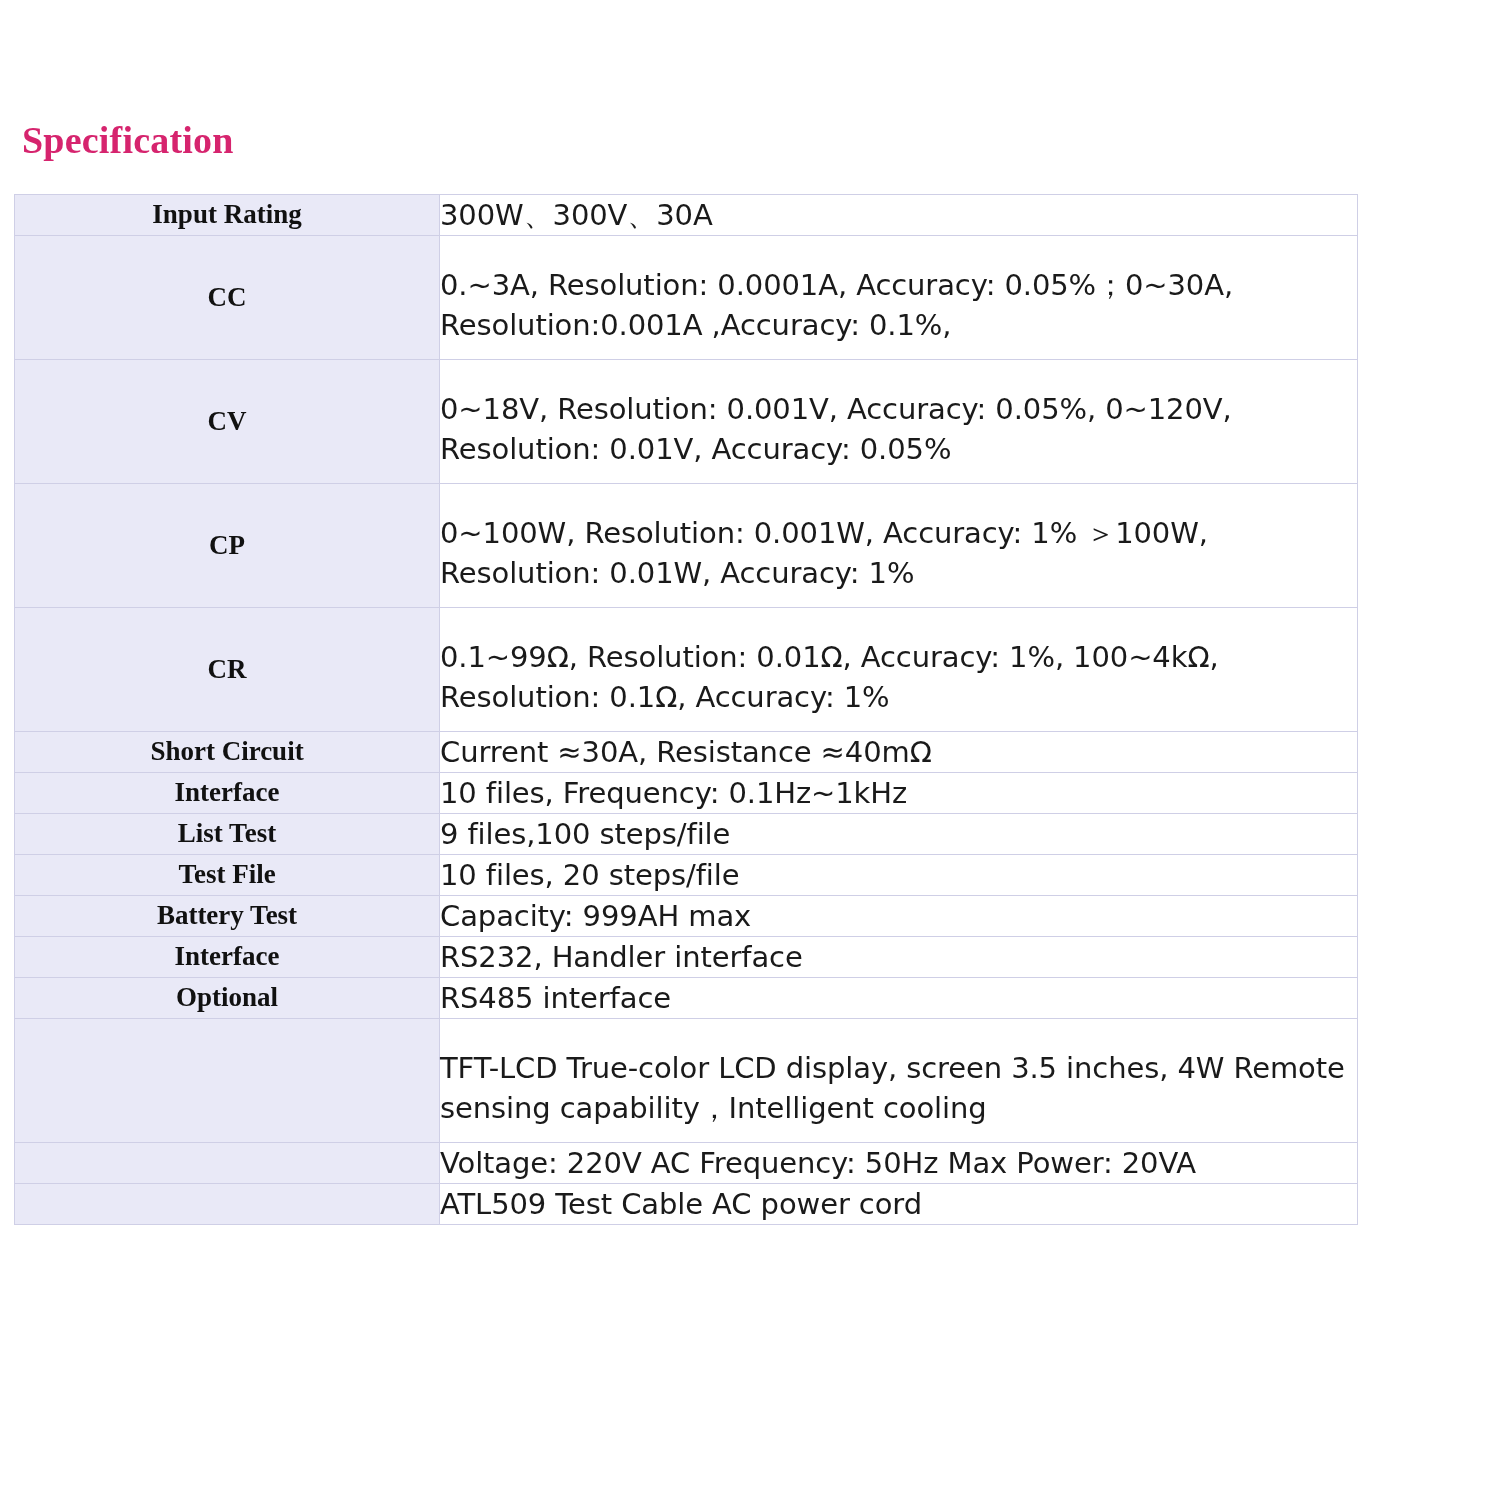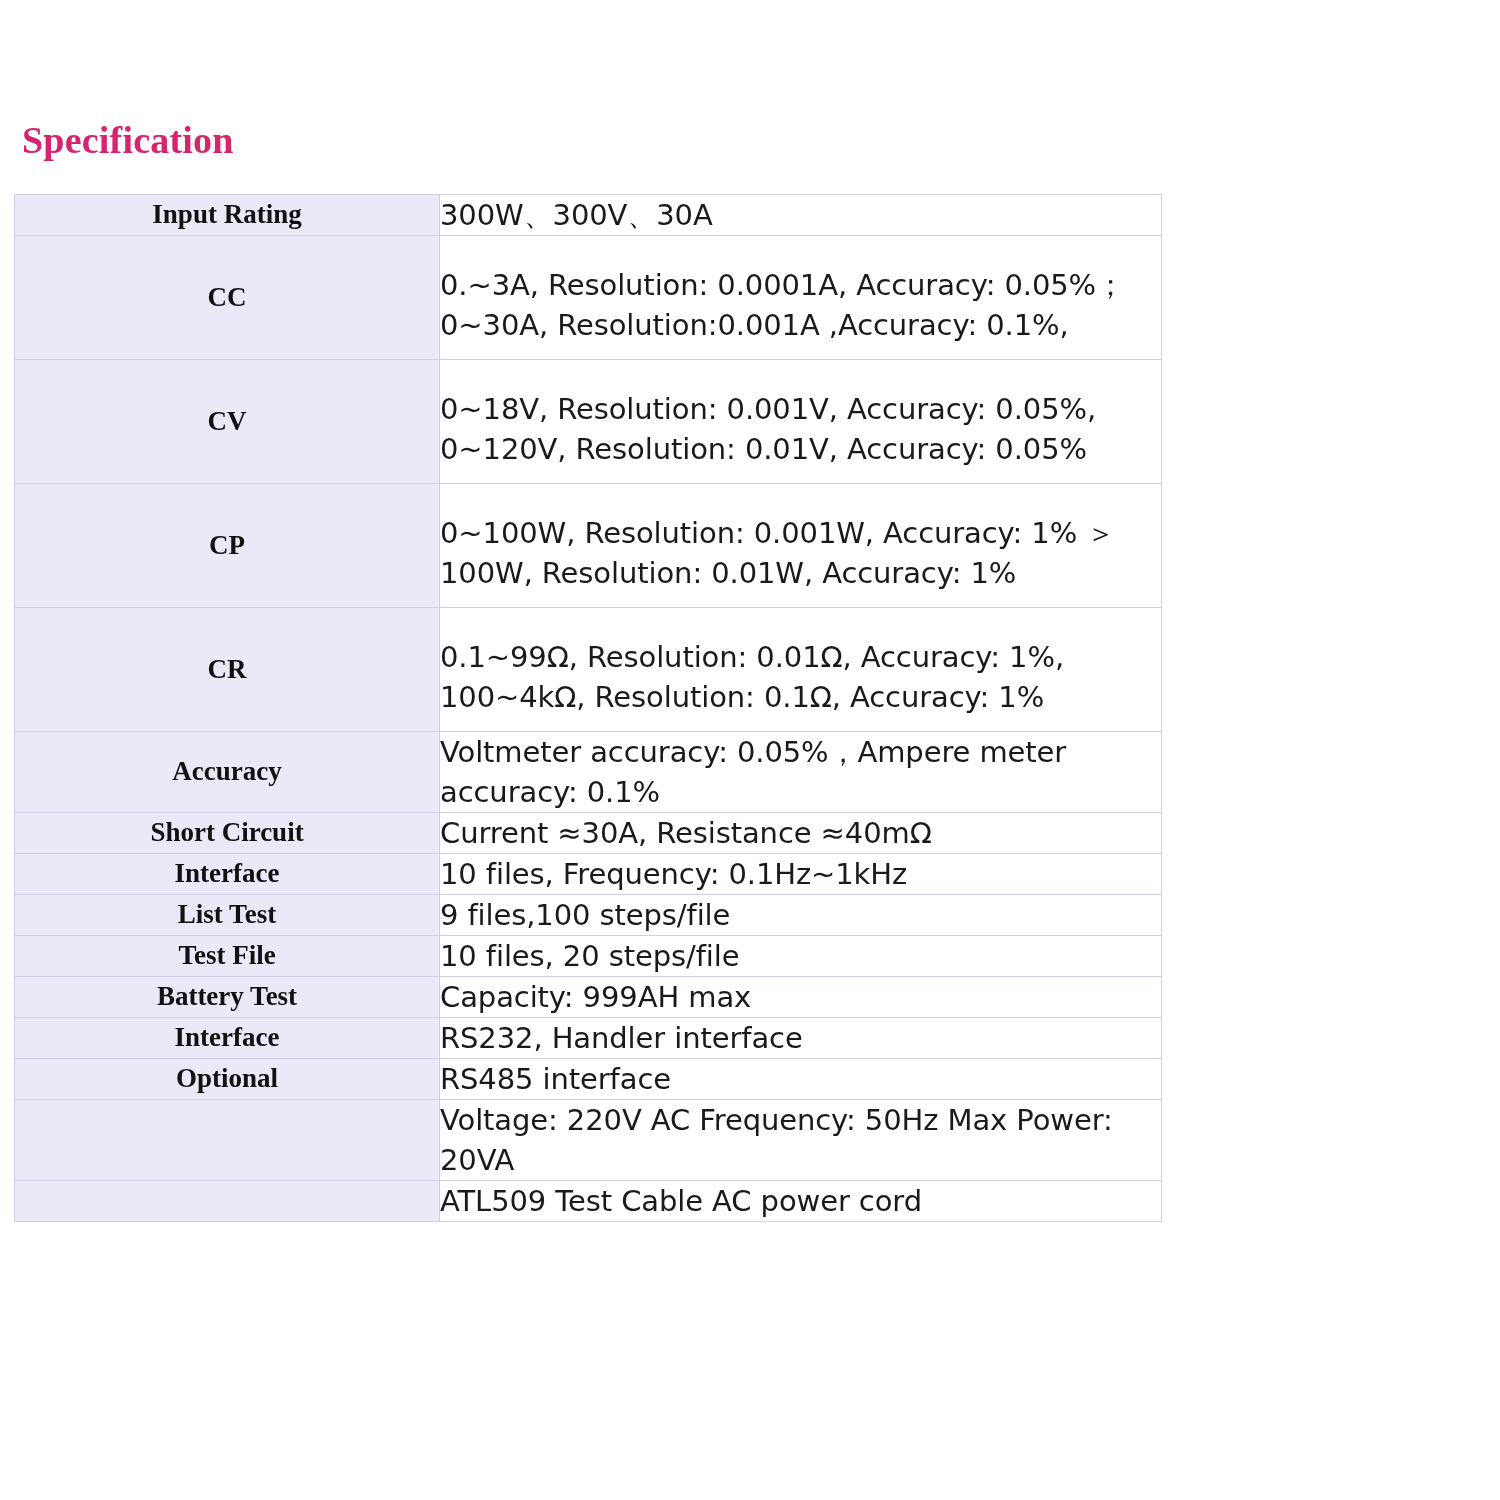--- a/index.html
+++ b/index.html
@@ -24,21 +24,21 @@
   .spec-title {
     font-family: "Liberation Serif", serif;
     font-weight: bold;
     font-size: 38px;
     color: #d6246e;
     margin: 0 0 12px 8px;
     letter-spacing: 0.2px;
   }
   table.spec-table {
     border-collapse: collapse;
-    width: 1148px;
+    width: 1344px;
     table-layout: fixed;
     margin-top: 32px;
   }
   table.spec-table td {
     border: 1px solid #cfcfe6;
     vertical-align: middle;
     padding: 0;
   }
   td.label-cell {
     width: 424px;
@@ -96,24 +96,20 @@
       <tr class="row-tall">
         <td class="label-cell">CP</td>
         <td class="value-cell">0~100W, Resolution: 0.001W, Accuracy: 1%  ＞100W, Resolution: 0.01W, Accuracy: 1%</td>
       </tr>
 
       <tr class="row-tall">
         <td class="label-cell">CR</td>
         <td class="value-cell">0.1~99Ω, Resolution: 0.01Ω, Accuracy: 1%, 100~4kΩ, Resolution: 0.1Ω, Accuracy: 1%</td>
       </tr>
 
-      <tr>
-        <td class="label-cell">Accuracy</td>
-        <td class="value-cell">Voltmeter accuracy: 0.05%，Ampere meter accuracy: 0.1%</td>
-      </tr>
 
       <tr>
         <td class="label-cell">Short Circuit</td>
         <td class="value-cell">Current ≈30A, Resistance ≈40mΩ</td>
       </tr>
 
       <tr>
         <td class="label-cell">Interface</td>
         <td class="value-cell">10 files, Frequency: 0.1Hz~1kHz</td>
       </tr>
@@ -137,20 +133,24 @@
         <td class="label-cell">Interface</td>
         <td class="value-cell">RS232, Handler interface</td>
       </tr>
 
       <tr>
         <td class="label-cell">Optional</td>
         <td class="value-cell">RS485 interface</td>
       </tr>
 
 
+      <tr class="row-tall">
+        <td class="label-cell empty"></td>
+        <td class="value-cell">TFT-LCD True-color LCD display, screen 3.5 inches, 4W Remote sensing capability，Intelligent cooling</td>
+      </tr>
 
       <tr>
         <td class="label-cell empty"></td>
         <td class="value-cell">Voltage: 220V AC Frequency: 50Hz Max Power: 20VA</td>
       </tr>
 
 
       <tr>
         <td class="label-cell empty"></td>
         <td class="value-cell">ATL509 Test Cable AC power cord</td>

